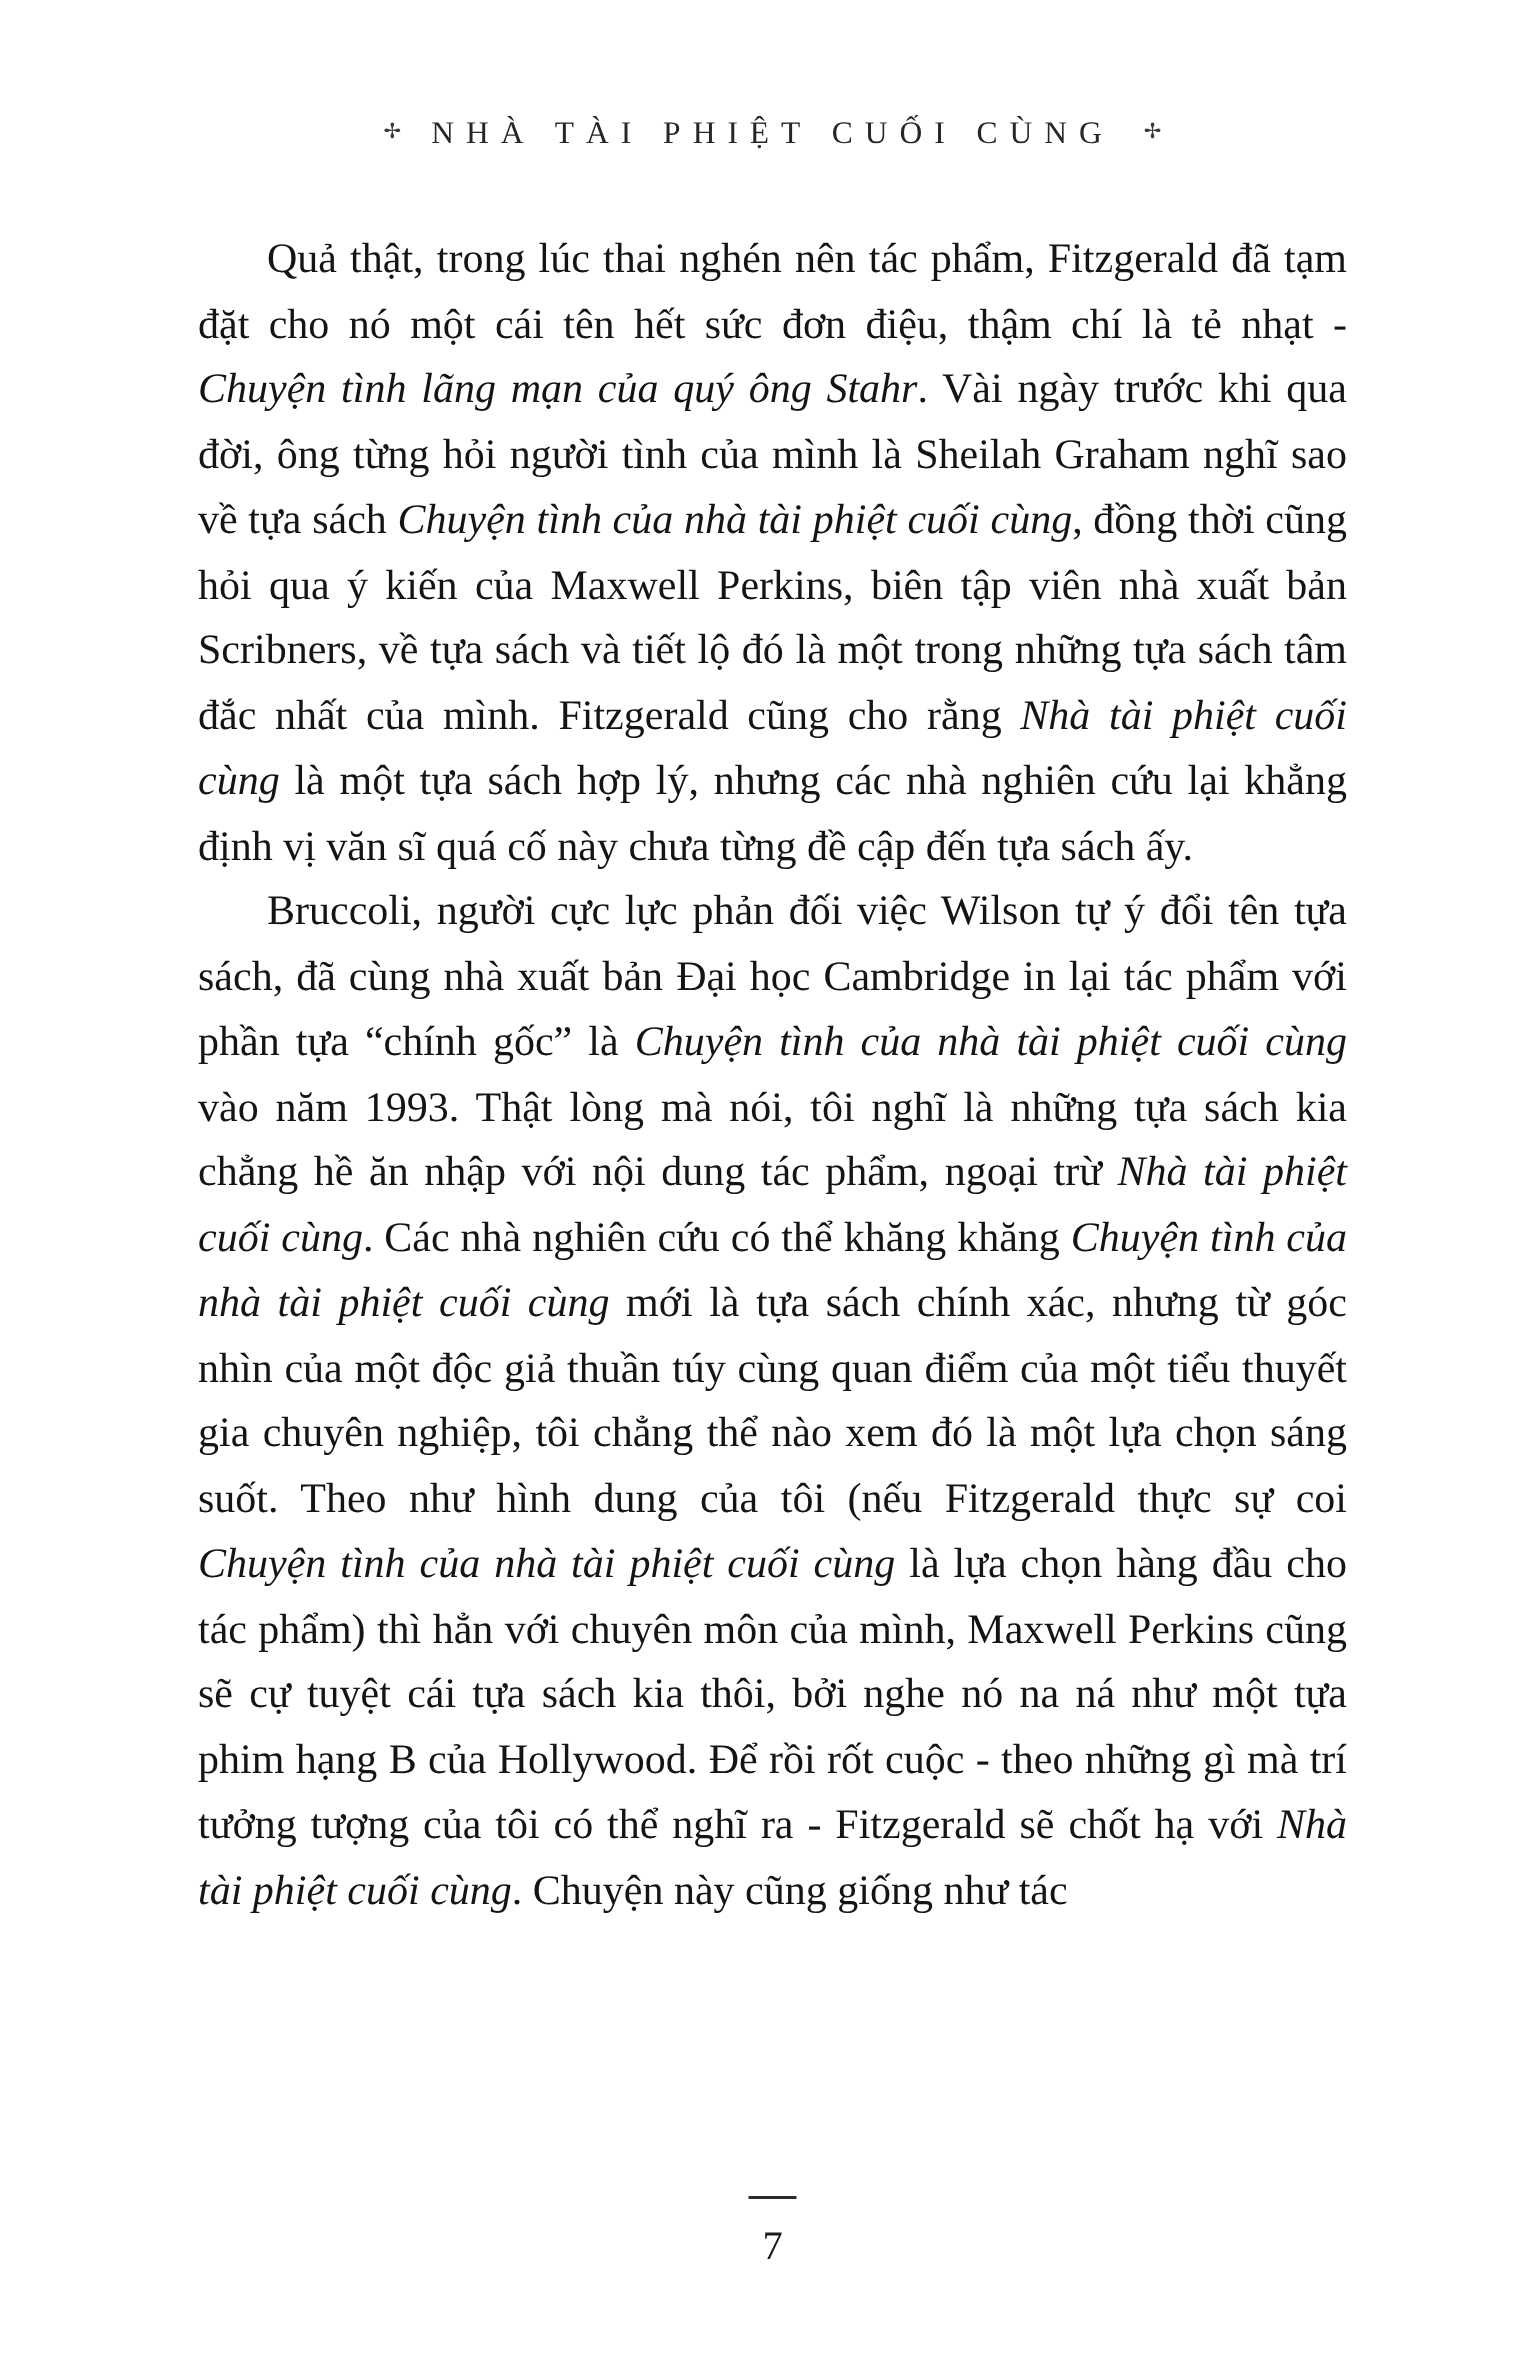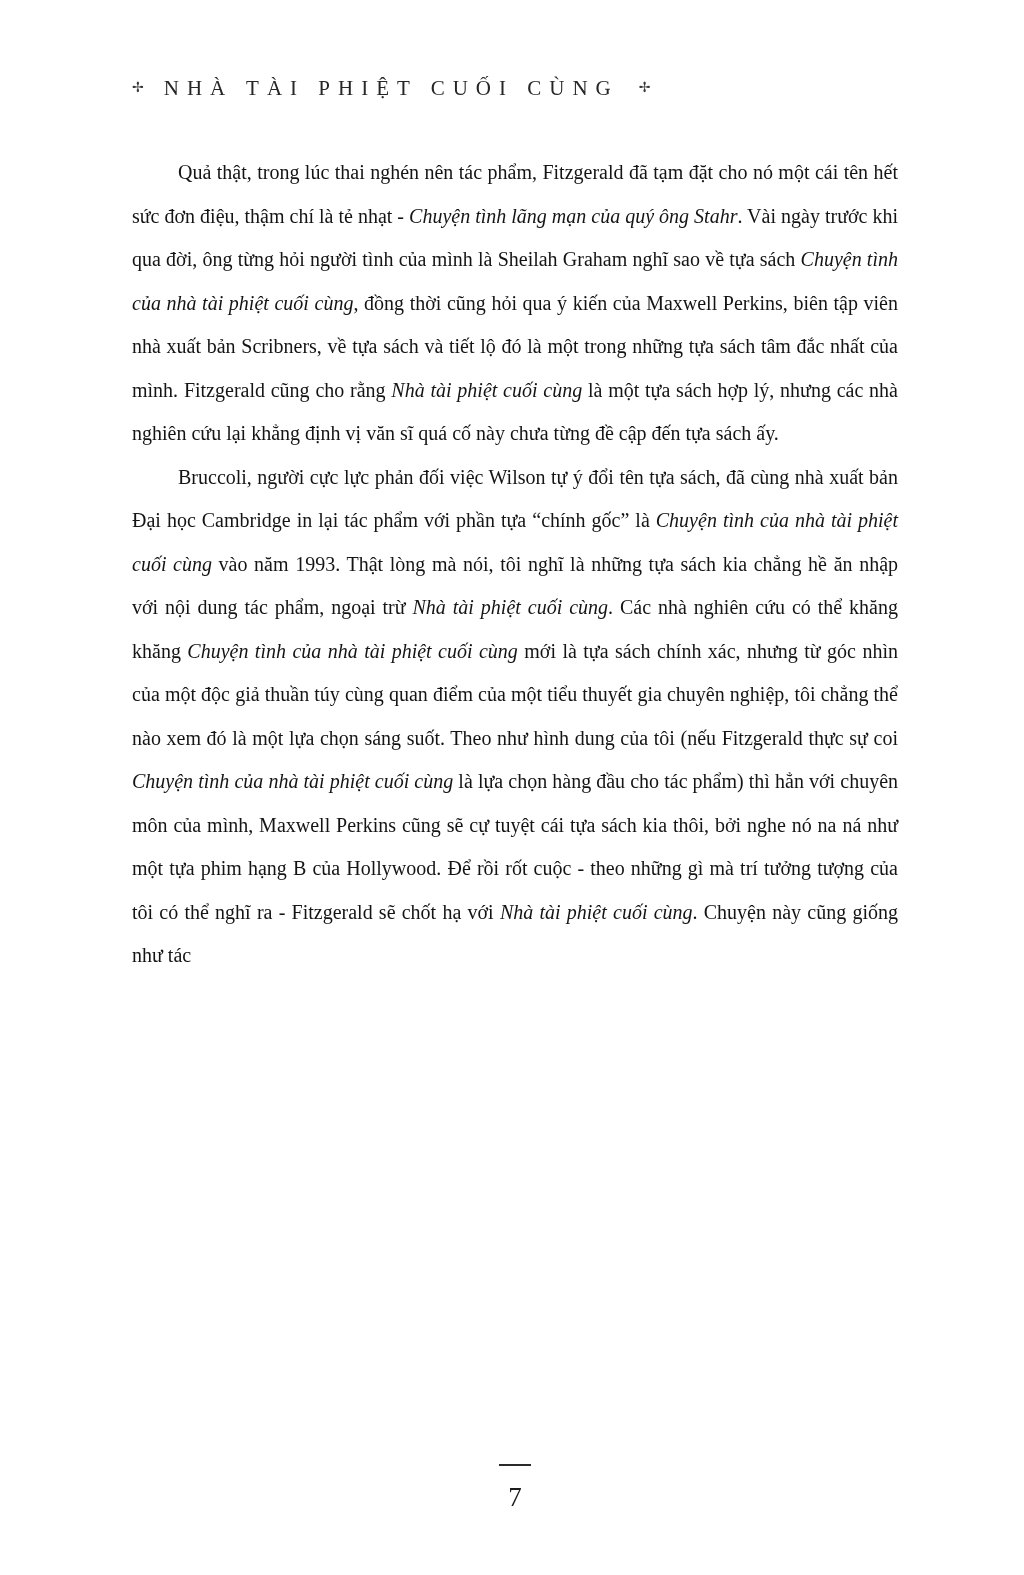--- a/index.html
+++ b/index.html
@@ -13,37 +13,38 @@
   }
   .page {
     box-sizing: border-box;
     width: 1024px;
     height: 1575px;
     padding: 76px 126px 34px 132px;
     display: flex;
     flex-direction: column;
   }
   .running-head {
+    text-align: center;
     font-size: 21px;
     letter-spacing: 8px;
     color: #262626;
     white-space: nowrap;
     margin-bottom: 50px;
   }
   .running-head .orn {
     font-size: 14px;
     letter-spacing: 0;
     color: #3a3a3a;
     position: relative;
     top: -3px;
   }
   .running-head .orn.left  { margin-right: 20px; }
   .running-head .orn.right { margin-left: 20px; }
   .body-text {
-    font-size: 20px;
+    font-size: 28px;
     line-height: 43.5px;
     text-align: justify;
     color: #141414;
   }
   .body-text p {
     margin: 0;
     text-indent: 46px;
   }
   .body-text .it {
     font-style: italic;

